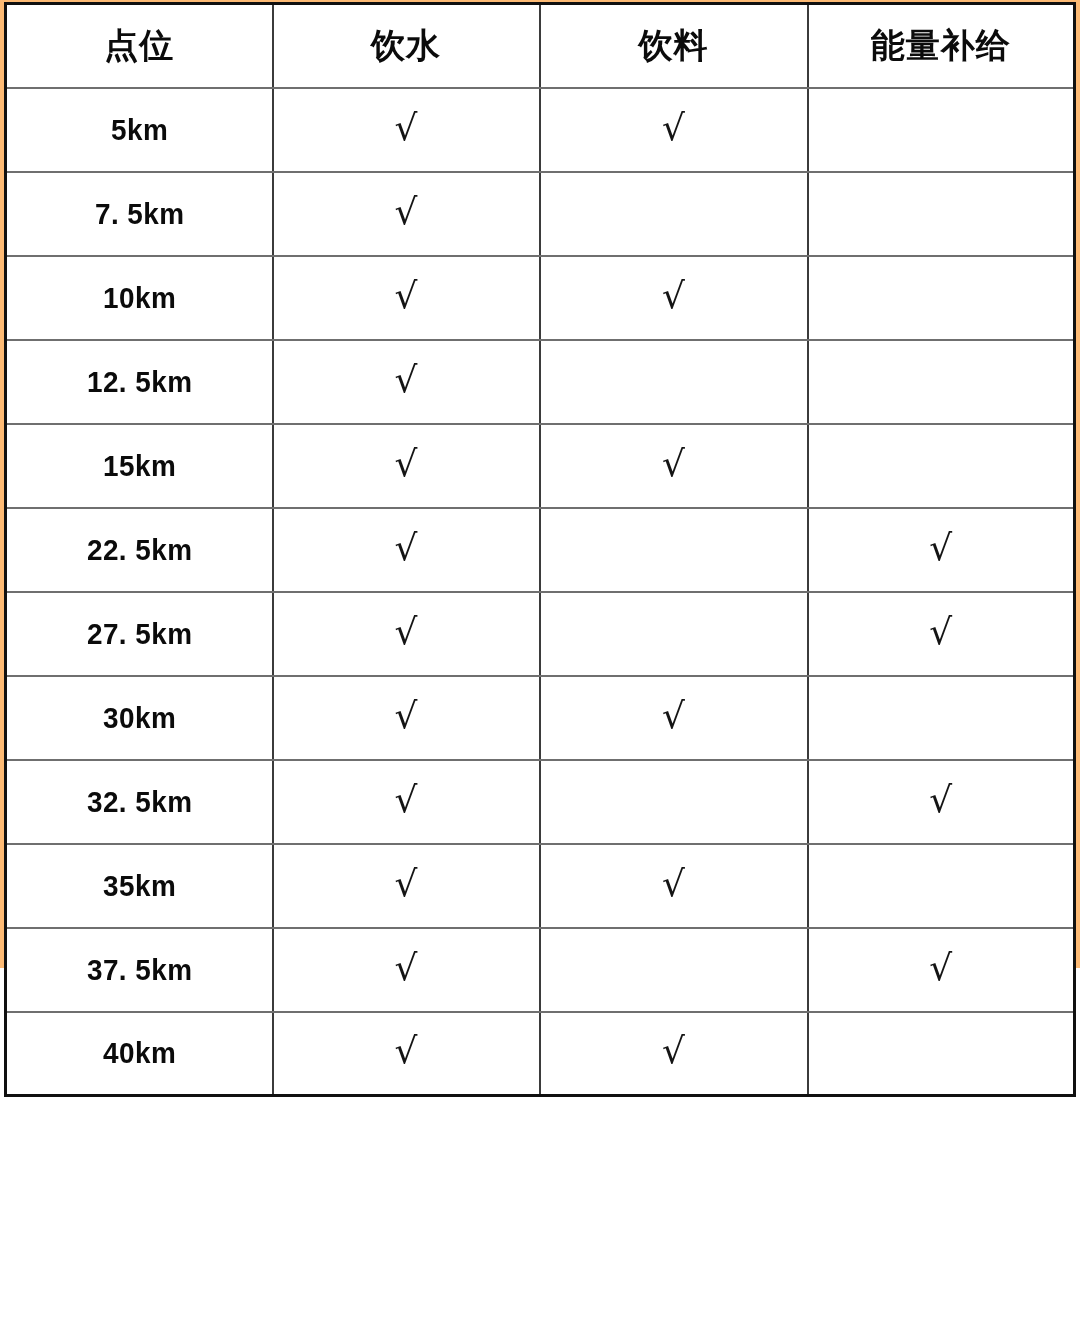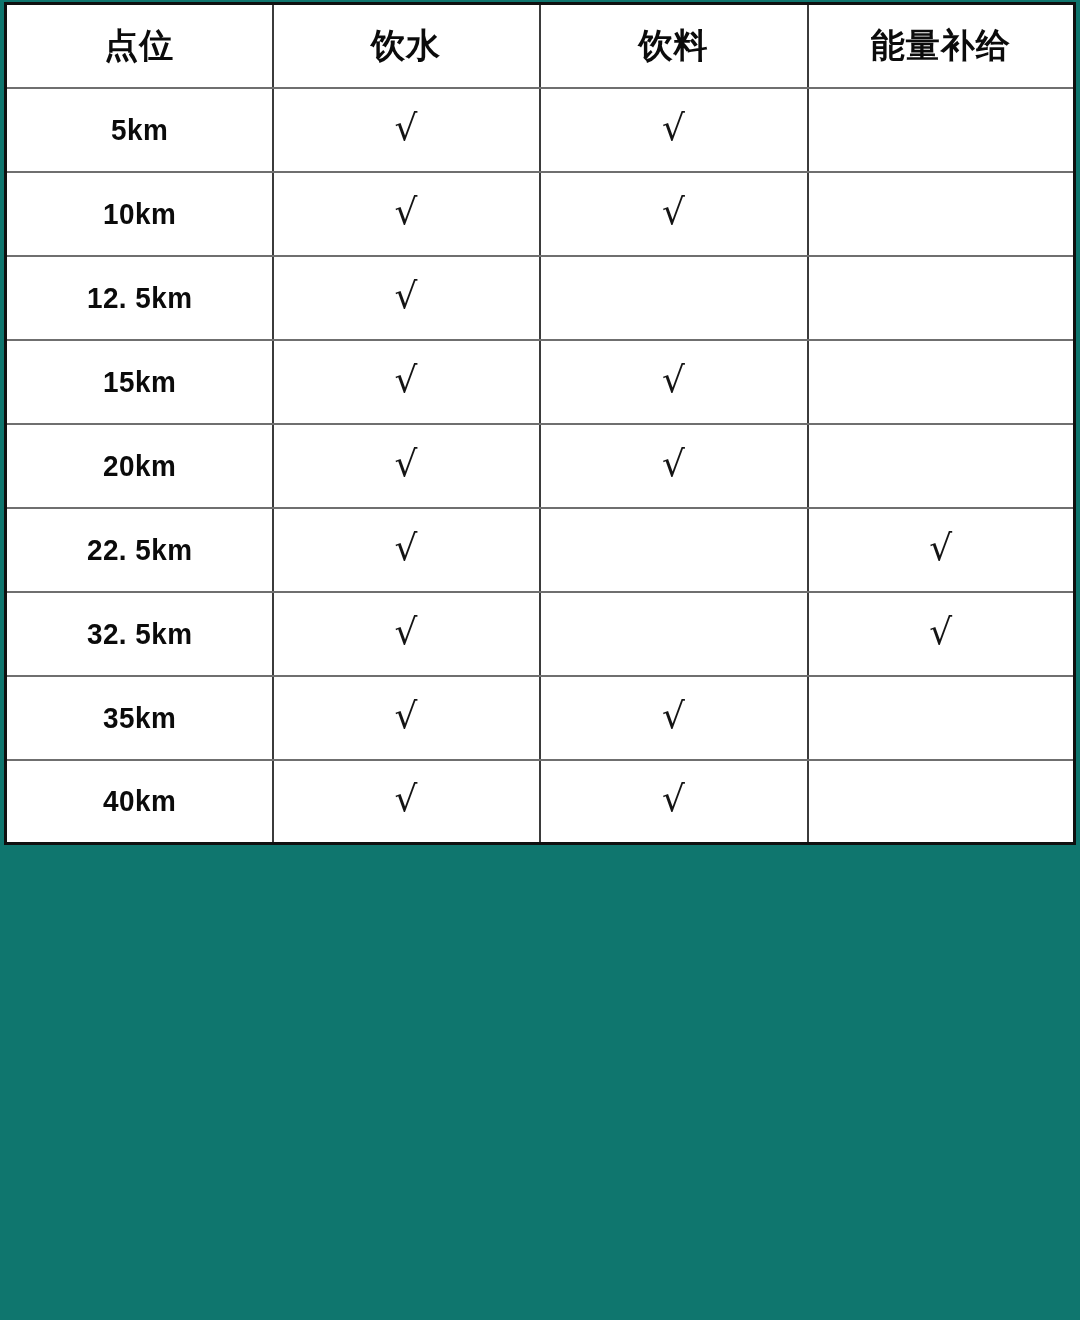--- a/index.html
+++ b/index.html
@@ -12,22 +12,22 @@
     width: 1080px;
     height: 1342px;
     overflow: hidden;
     font-family: "Liberation Sans", "DejaVu Sans", sans-serif;
     -webkit-font-smoothing: antialiased;
   }
 
   .sheet {
     position: relative;
     width: 1080px;
-    height: 1320px;
-    background: #0f766e;
+    height: 968px;
+    background: #fdba74;
     box-sizing: border-box;
   }
 
   table.supply-table {
     position: absolute;
     left: 4px;
     top: 2px;
     width: 1069px;
     border-collapse: collapse;
     table-layout: fixed;
@@ -124,60 +124,78 @@
     </thead>
 
     <tbody id="table-body">
         <tr>
           <td class="point-cell">5km</td>
           <td class="mark-cell"><span class="tick">√</span></td>
           <td class="mark-cell"><span class="tick">√</span></td>
           <td class="mark-cell empty"><span class="tick">√</span></td>
         </tr>
         <tr>
+          <td class="point-cell">7. 5km</td>
+          <td class="mark-cell"><span class="tick">√</span></td>
+          <td class="mark-cell empty"><span class="tick">√</span></td>
+          <td class="mark-cell empty"><span class="tick">√</span></td>
+        </tr>
+        <tr>
           <td class="point-cell">10km</td>
           <td class="mark-cell"><span class="tick">√</span></td>
           <td class="mark-cell"><span class="tick">√</span></td>
           <td class="mark-cell empty"><span class="tick">√</span></td>
         </tr>
         <tr>
           <td class="point-cell">12. 5km</td>
           <td class="mark-cell"><span class="tick">√</span></td>
           <td class="mark-cell empty"><span class="tick">√</span></td>
           <td class="mark-cell empty"><span class="tick">√</span></td>
         </tr>
         <tr>
           <td class="point-cell">15km</td>
           <td class="mark-cell"><span class="tick">√</span></td>
           <td class="mark-cell"><span class="tick">√</span></td>
           <td class="mark-cell empty"><span class="tick">√</span></td>
         </tr>
         <tr>
-          <td class="point-cell">20km</td>
-          <td class="mark-cell"><span class="tick">√</span></td>
-          <td class="mark-cell"><span class="tick">√</span></td>
-          <td class="mark-cell empty"><span class="tick">√</span></td>
-        </tr>
-        <tr>
           <td class="point-cell">22. 5km</td>
           <td class="mark-cell"><span class="tick">√</span></td>
           <td class="mark-cell empty"><span class="tick">√</span></td>
           <td class="mark-cell"><span class="tick">√</span></td>
         </tr>
         <tr>
+          <td class="point-cell">27. 5km</td>
+          <td class="mark-cell"><span class="tick">√</span></td>
+          <td class="mark-cell empty"><span class="tick">√</span></td>
+          <td class="mark-cell"><span class="tick">√</span></td>
+        </tr>
+        <tr>
+          <td class="point-cell">30km</td>
+          <td class="mark-cell"><span class="tick">√</span></td>
+          <td class="mark-cell"><span class="tick">√</span></td>
+          <td class="mark-cell empty"><span class="tick">√</span></td>
+        </tr>
+        <tr>
           <td class="point-cell">32. 5km</td>
           <td class="mark-cell"><span class="tick">√</span></td>
           <td class="mark-cell empty"><span class="tick">√</span></td>
           <td class="mark-cell"><span class="tick">√</span></td>
         </tr>
         <tr>
           <td class="point-cell">35km</td>
           <td class="mark-cell"><span class="tick">√</span></td>
           <td class="mark-cell"><span class="tick">√</span></td>
           <td class="mark-cell empty"><span class="tick">√</span></td>
+        </tr>
+        <tr>
+          <td class="point-cell">37. 5km</td>
+          <td class="mark-cell"><span class="tick">√</span></td>
+          <td class="mark-cell empty"><span class="tick">√</span></td>
+          <td class="mark-cell"><span class="tick">√</span></td>
         </tr>
         <tr>
           <td class="point-cell">40km</td>
           <td class="mark-cell"><span class="tick">√</span></td>
           <td class="mark-cell"><span class="tick">√</span></td>
           <td class="mark-cell empty"><span class="tick">√</span></td>
         </tr>
       </tbody>
   </table>
 

